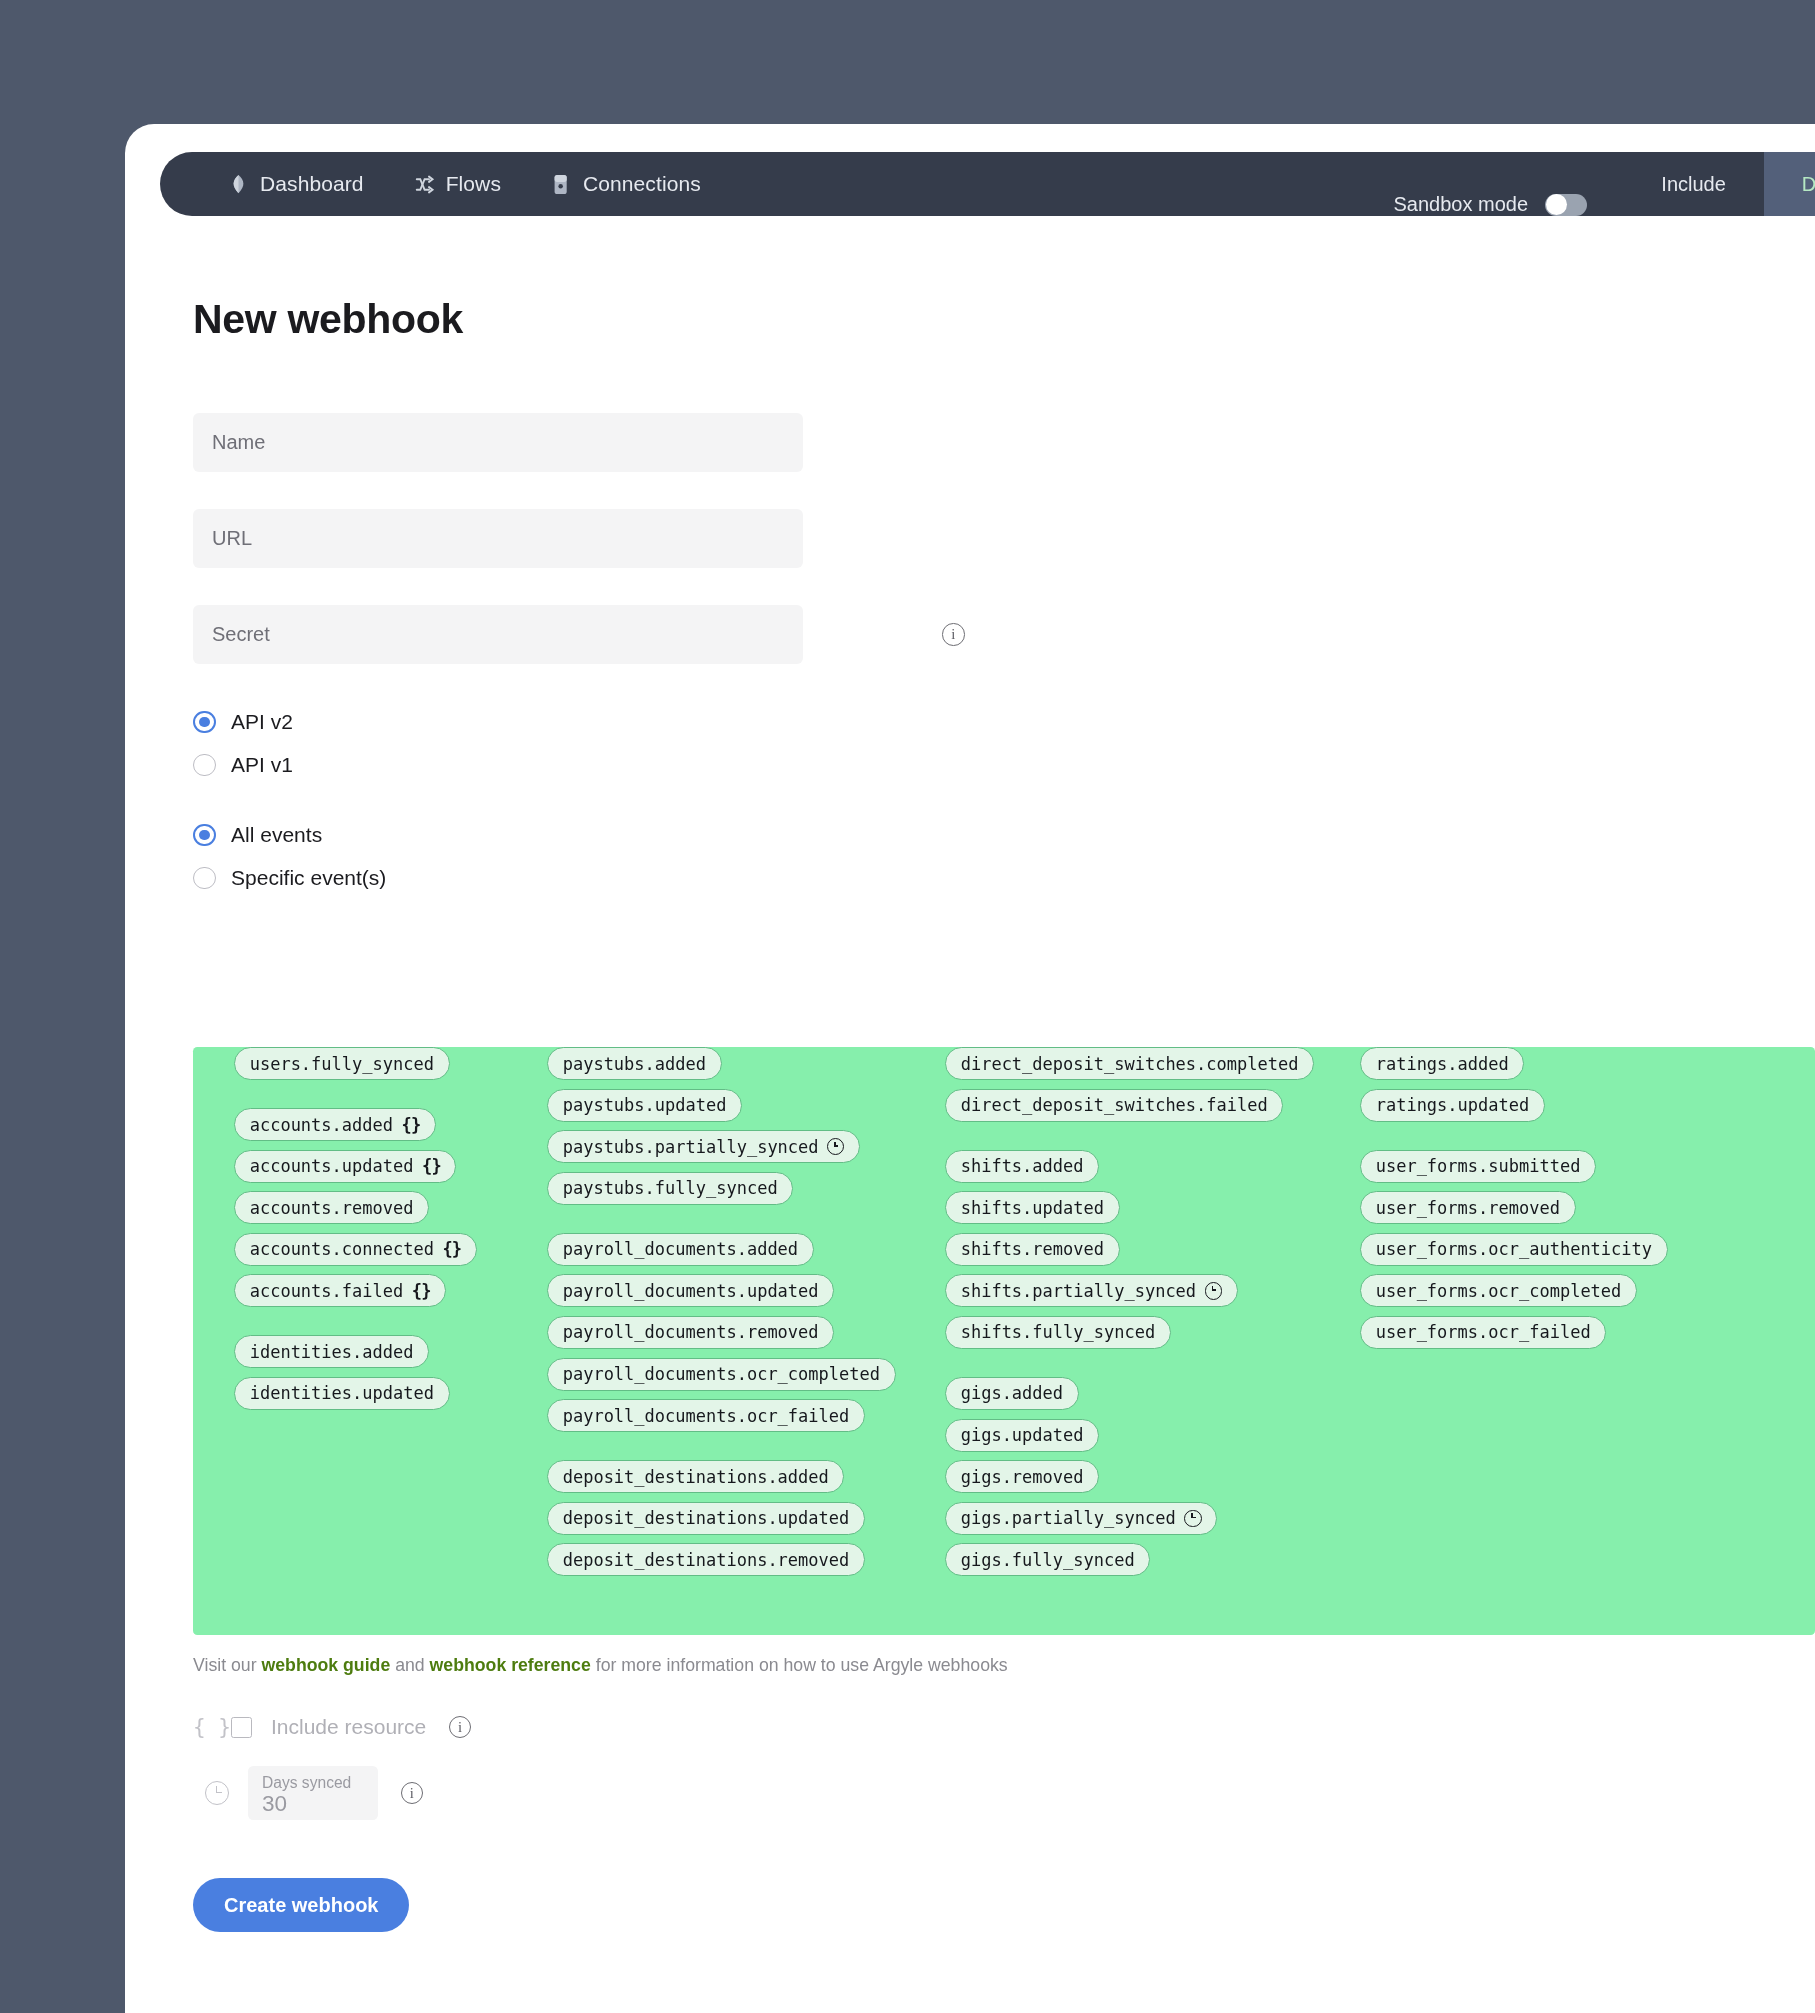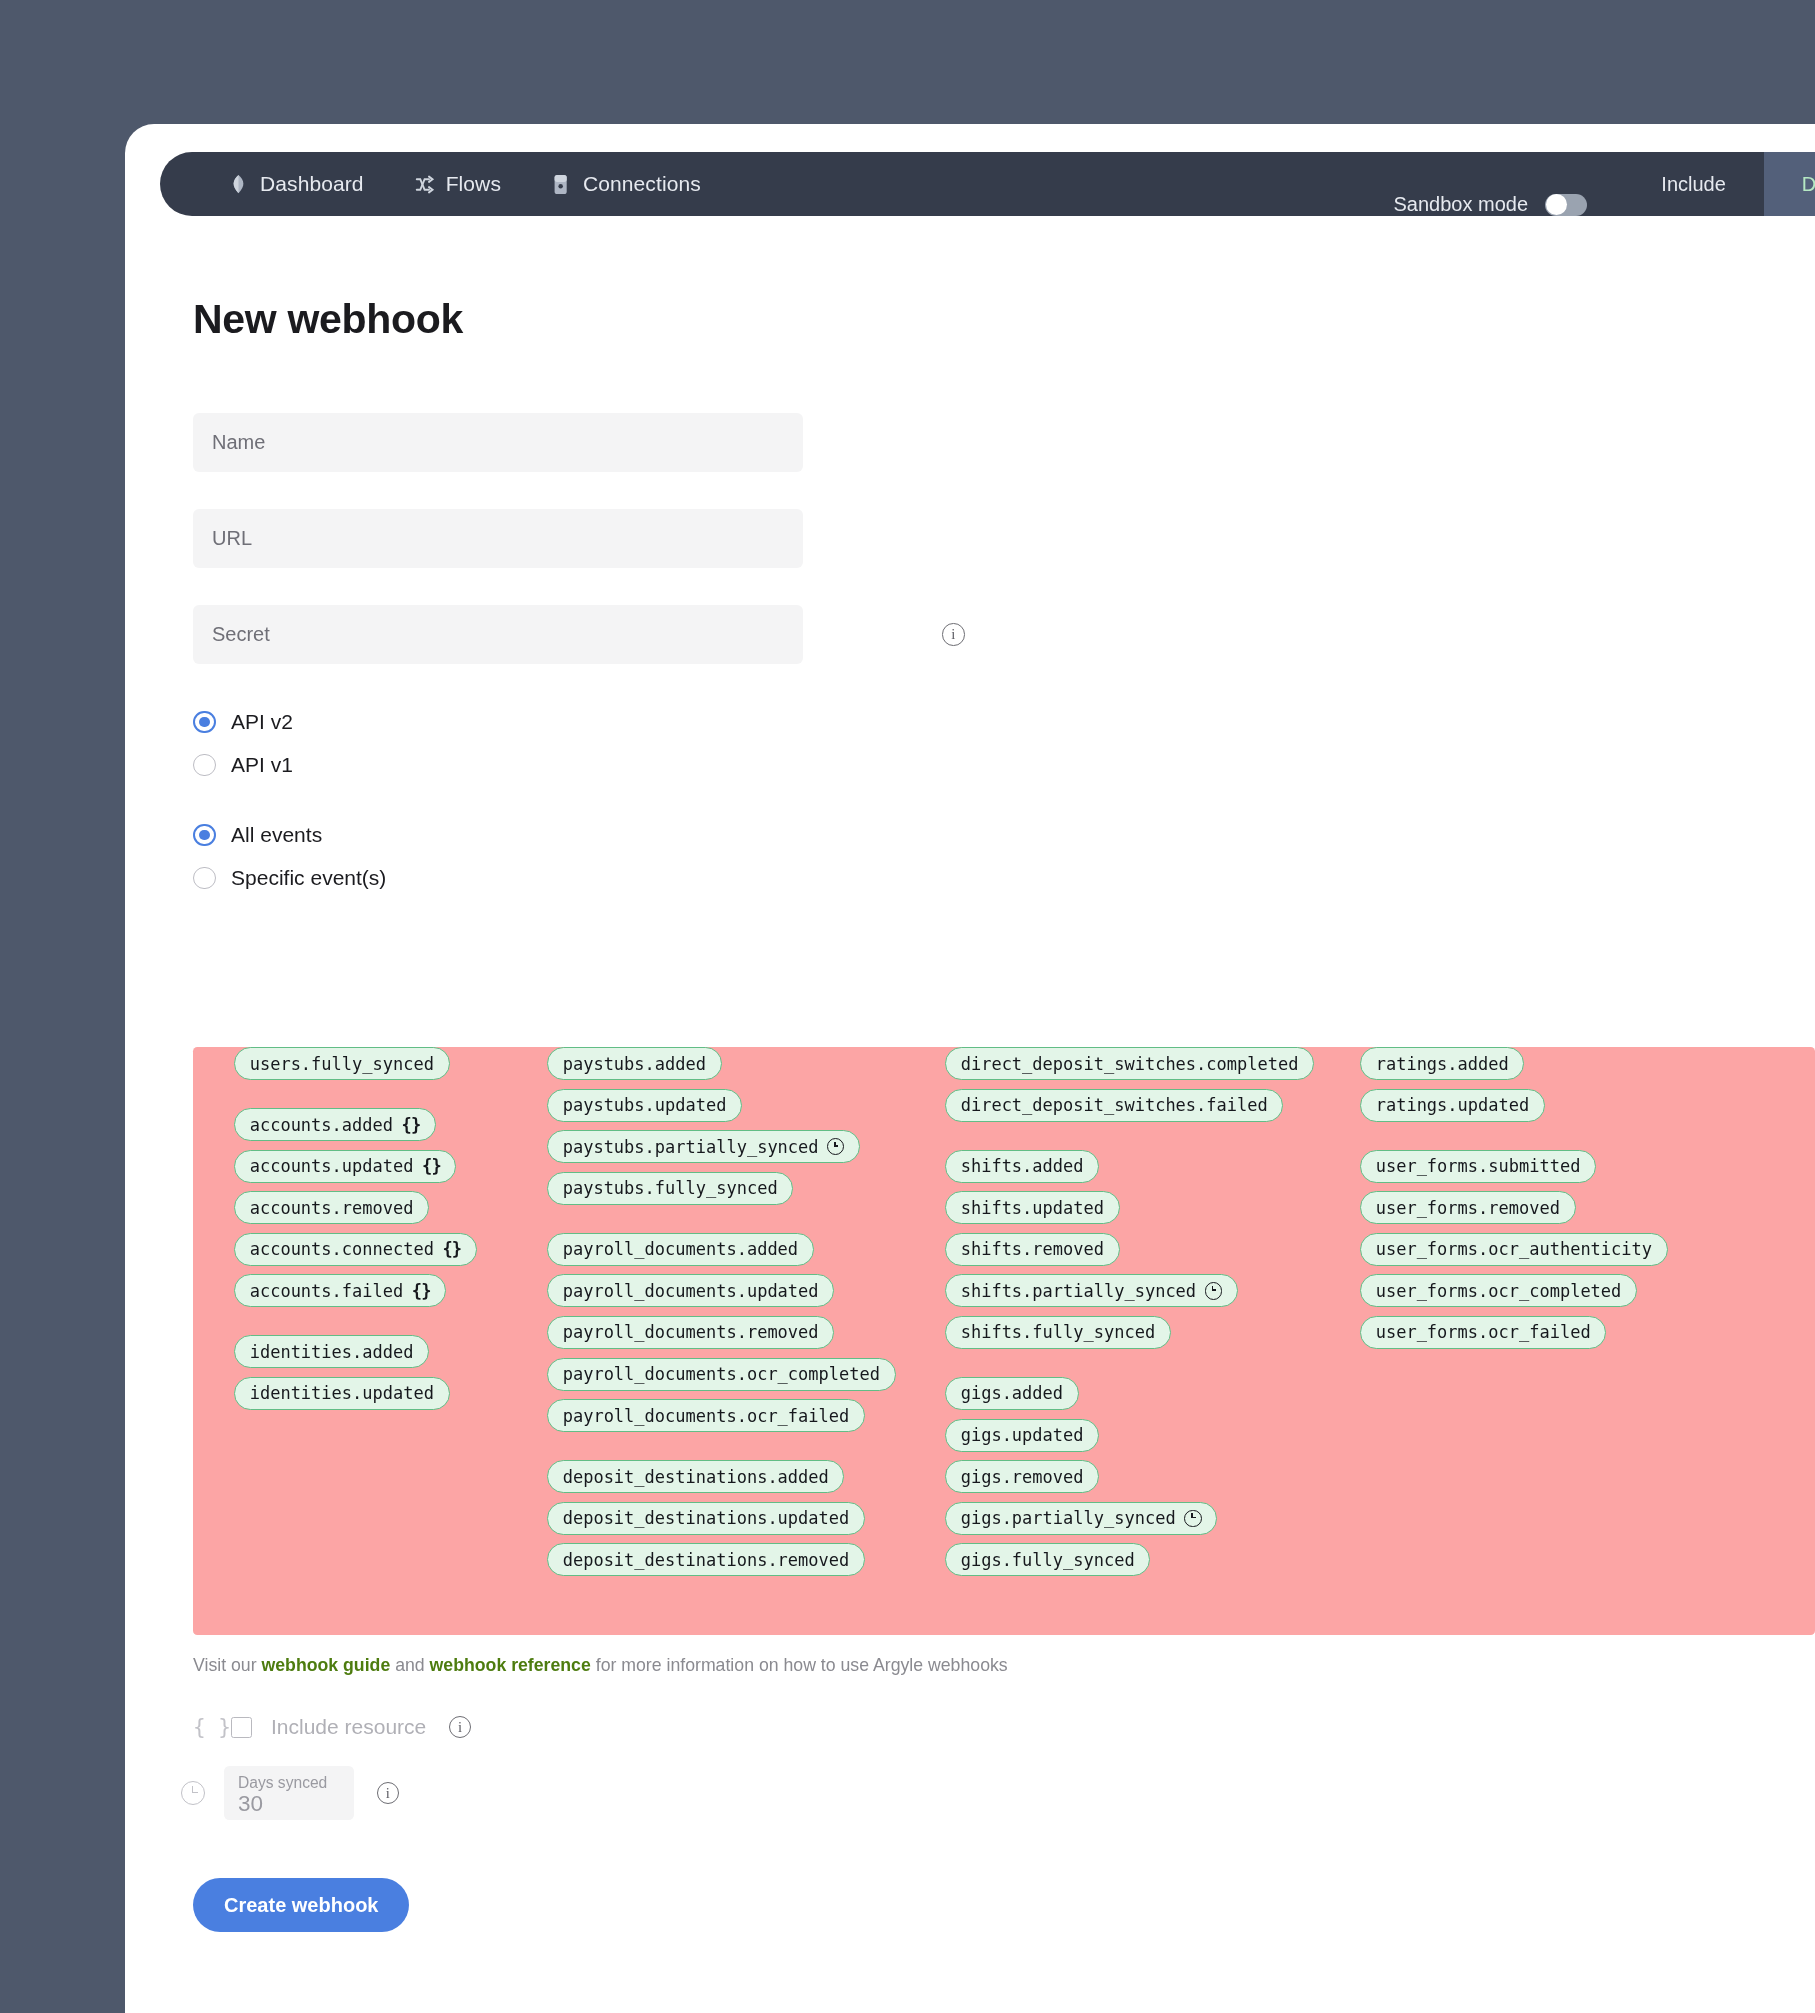--- a/index.html
+++ b/index.html
@@ -108,21 +108,21 @@
   .radio-label { font-size: 21px; color: #1b1b1f; }
   #radio-api-v2   { top: 494px; }
   #radio-api-v1   { top: 537px; }
   #radio-all      { top: 607px; }
   #radio-specific { top: 650px; }
 
   
   #events-panel {
     position: absolute; left: 68px; top: 831px;
     width: 1622px; height: 588px;
-    background: #fca5a5; border-radius: 4.3px;
+    background: #86efac; border-radius: 4.3px;
   }
   .event-col { position: absolute; top: 0; }
   #ev-col-1 { left: 41px;   width: 285px; }
   #ev-col-2 { left: 354px;  width: 329px; }
   #ev-col-3 { left: 752px;  width: 363px; }
   #ev-col-4 { left: 1167px; width: 363px; }
 
   .chip {
     display: inline-flex; align-items: center; gap: 8.6px;
     height: 33px; padding: 0 14.7px;
@@ -167,21 +167,21 @@
     font-size: 21px; color: #c2c2c8;
     width: 38px;
   }
   .checkbox {
     width: 21px; height: 21px; border: 1.7px solid #b9b9bf;
     border-radius: 2.6px; background: #fff; margin-right: 19px; cursor: pointer;
   }
   .ctl-label { font-size: 21px; color: #b0b0b6; margin-right: 22.5px; }
 
   #days-row {
-    position: absolute; left: 56px; top: 1550px;
+    position: absolute; left: 80px; top: 1550px;
     display: flex; align-items: center;
   }
   .clock-gray {
     width: 24px; height: 24px; border-radius: 50%;
     border: 1.7px solid #c2c2c8; position: relative;
     margin-right: 19px; flex: none;
   }
   .clock-gray::before {
     content: ""; position: absolute; left: 9.5px; top: 4.3px;
     width: 1.7px; height: 7px; background: #c2c2c8;

